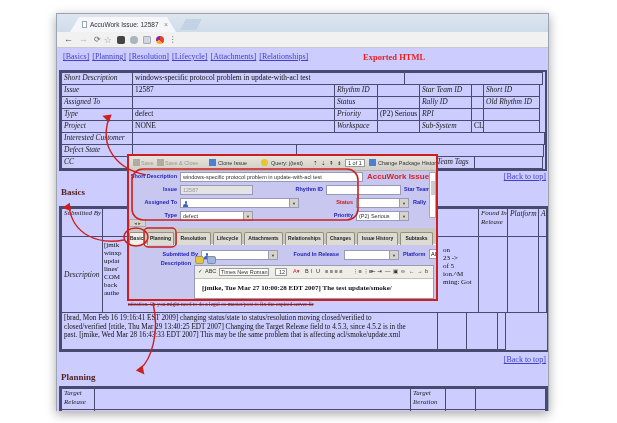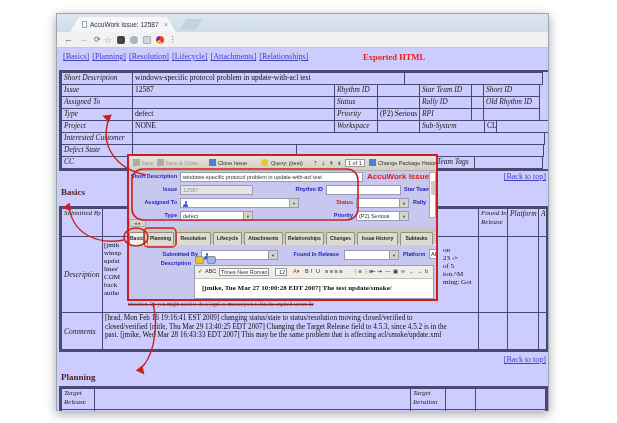--- a/index.html
+++ b/index.html
@@ -139,21 +139,21 @@
           <div class="tcell" style="width: 43px;">(P2) Serious</div>
           <div class="tcell it" style="width: 53px;">RPI</div>
           <div class="tcell" style="width: 13px;"></div>
           <div class="tcell" style="width: 57px;"></div>
         </div>
         <div class="trow" style="height: 13px;">
           <div class="tcell it" style="width: 72px;">Project</div>
           <div class="tcell" style="width: 203px;">NONE</div>
           <div class="tcell it" style="width: 44px;">Workspace</div>
           <div class="tcell" style="width: 43px;"></div>
-          <div class="tcell it" style="width: 66px;">Sub-System</div>
+          <div class="tcell it" style="width: 53px;">Sub-System</div>
           <div class="tcell" style="width: 13px;">CLI</div>
           <div class="tcell" style="width: 57px;"></div>
         </div>
         <div class="trow" style="height: 13px;">
           <div class="tcell it" style="width: 72px;">Interested Customer</div>
           <div class="tcell" style="width: 413px;"></div>
         </div>
         <div class="trow" style="height: 13px;">
           <div class="tcell it" style="width: 72px;">Defect State</div>
           <div class="tcell" style="width: 165px;"></div>
@@ -197,21 +197,20 @@
               <div>ion.^M</div>
               <div>ming: Got</div>
             </div>
             <div class="frag-maroon">ntication. Or you might need to do a legal co master/post to fix the expired server fir</div>
           </div>
           <div class="tcell" style="width: 30px;"></div>
           <div class="tcell" style="width: 32px;"></div>
           <div class="tcell" style="width: 9px;"></div>
         </div>
         <div class="trow" style="height: 38px;">
-          <div class="tcell it" style="width: 42px; display: flex; align-items: center;">Comments</div>
           <div class="tcell" id="comments-cell" style="width: 377px;">[brad, Mon Feb 16 19:16:41 EST 2009] changing status/state to status/resolution moving closed/verified to closed/verified [rtitle, Thu Mar 29 13:40:25 EDT 2007] Changing the Target Release field to 4.5.3, since 4.5.2 is in the past. [jmike, Wed Mar 28 16:43:33 EDT 2007] This may be the same problem that is affecting acl/smoke/update.xml</div>
           <div class="tcell" style="width: 30px;"></div>
           <div class="tcell" style="width: 32px;"></div>
           <div class="tcell" style="width: 9px;"></div>
         </div>
       </div>
 
     <a class="backtop" style="right:2px; top:307px;">[Back to top]</a>
     <div class="heading" style="left:4px; top:324px;">Planning</div>
 

